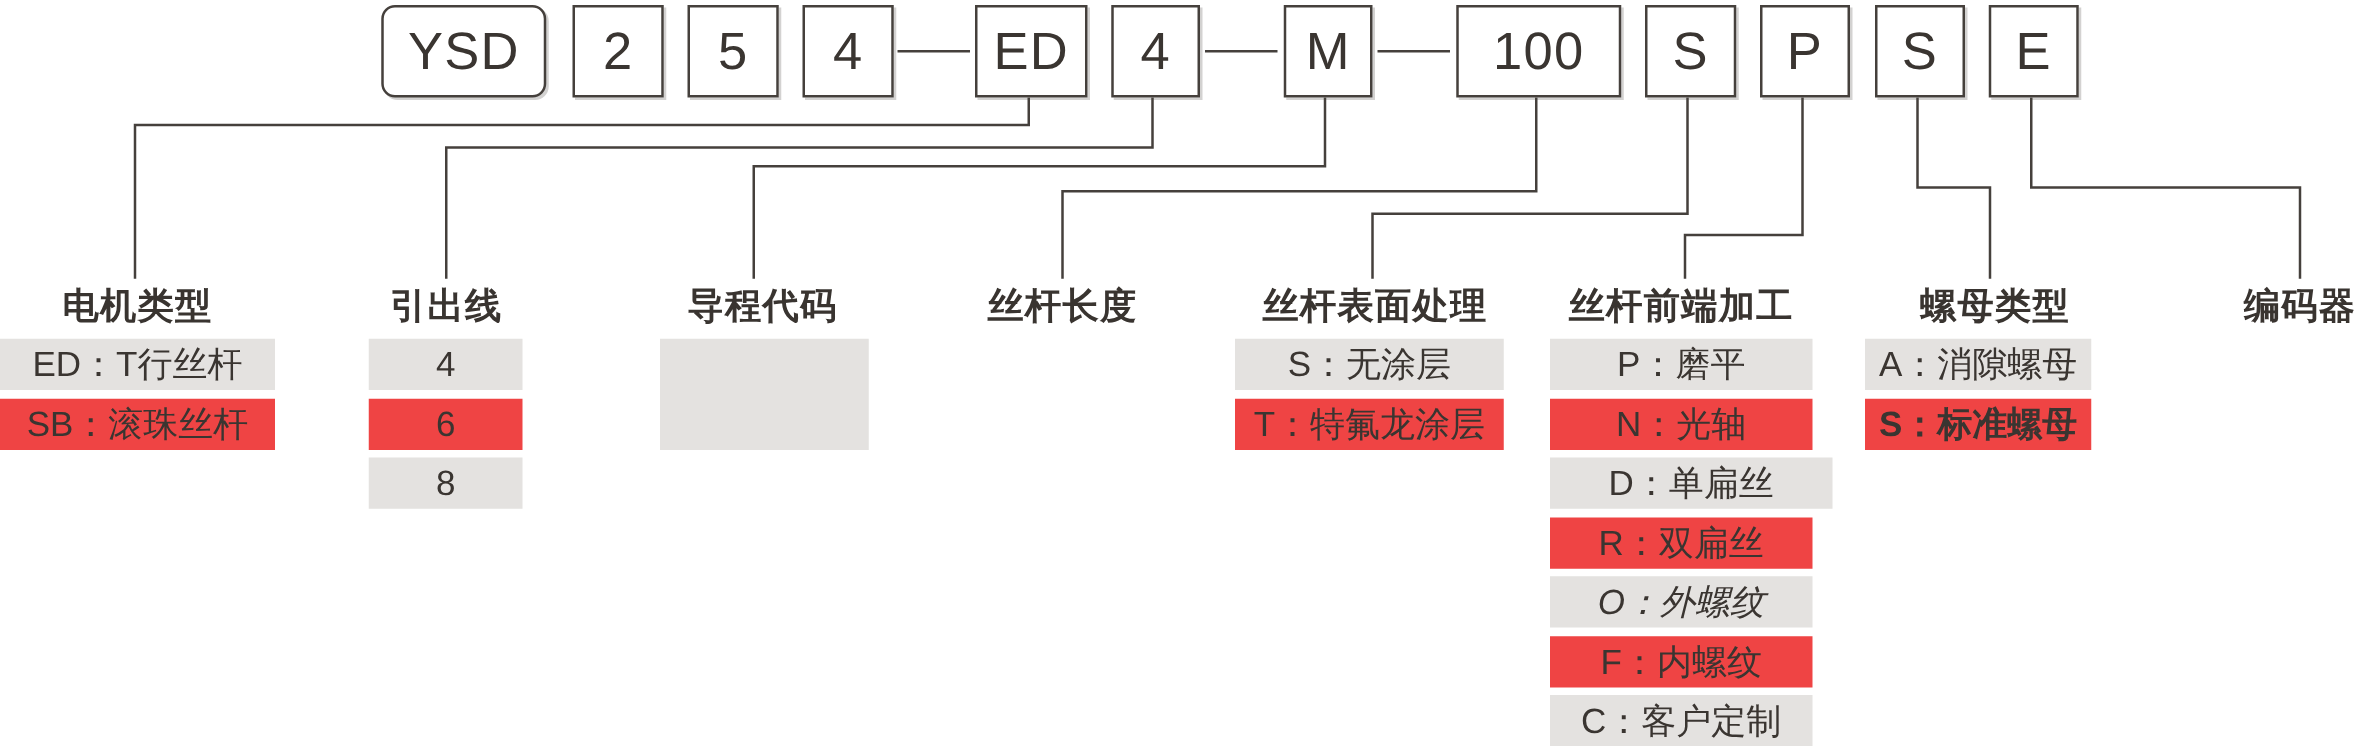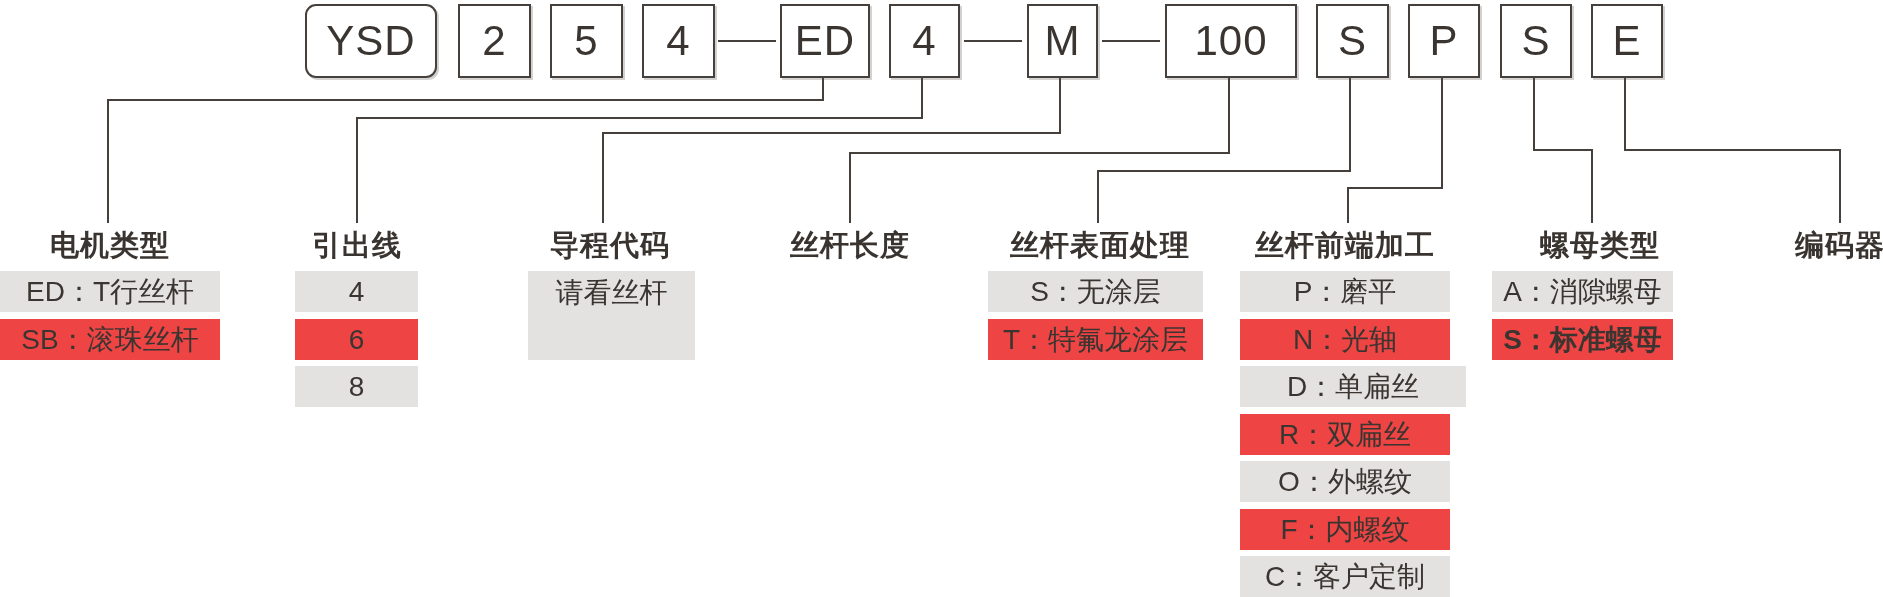--- a/index.html
+++ b/index.html
@@ -99,32 +99,31 @@
   <div id="columns">
       <div class="col-title" style="left: -50px;">电机类型</div>
       <div class="legend-item shade-dark" style="left: 0px; width: 220px; top: 271px; height: 41px;">ED：T行丝杆</div>
       <div class="legend-item shade-light" style="left: 0px; width: 220px; top: 319px; height: 41px;">SB：滚珠丝杆</div>
       <div class="col-title" style="left: 197px;">引出线</div>
       <div class="legend-item shade-dark" style="left: 295px; width: 123px; top: 271px; height: 41px;">4</div>
       <div class="legend-item shade-light" style="left: 295px; width: 123px; top: 319px; height: 41px;">6</div>
       <div class="legend-item shade-dark" style="left: 295px; width: 123px; top: 366px; height: 41px;">8</div>
       <div class="col-title" style="left: 450px;">导程代码</div>
       <div class="legend-item shade-dark tall" style="left: 528px; width: 167px; top: 271px; height: 89px;">
-        <div>请看丝杆</div>
       </div>
       <div class="col-title" style="left: 690px;">丝杆长度</div>
       <div class="col-title" style="left: 940px;">丝杆表面处理</div>
       <div class="legend-item shade-dark" style="left: 988px; width: 215px; top: 271px; height: 41px;">S：无涂层</div>
       <div class="legend-item shade-light" style="left: 988px; width: 215px; top: 319px; height: 41px;">T：特氟龙涂层</div>
       <div class="col-title" style="left: 1185px;">丝杆前端加工</div>
       <div class="legend-item shade-dark" style="left: 1240px; width: 210px; top: 271px; height: 41px;">P：磨平</div>
       <div class="legend-item shade-light" style="left: 1240px; width: 210px; top: 319px; height: 41px;">N：光轴</div>
       <div class="legend-item shade-dark" style="left: 1240px; width: 226px; top: 366px; height: 41px;">D：单扁丝</div>
       <div class="legend-item shade-light" style="left: 1240px; width: 210px; top: 414px; height: 41px;">R：双扁丝</div>
-      <div class="legend-item shade-dark" style="left: 1240px; width: 210px; top: 461px; height: 41px;">O：外螺纹</div>
+      <div class="legend-item shade-dark" style="left: 1240px; width: 210px; top: 461px; height: 41px; font-style: italic;">O：外螺纹</div>
       <div class="legend-item shade-light" style="left: 1240px; width: 210px; top: 509px; height: 41px;">F：内螺纹</div>
       <div class="legend-item shade-dark" style="left: 1240px; width: 210px; top: 556px; height: 41px;">C：客户定制</div>
-      <div class="col-title" style="left: 1440px;">螺母类型</div>
+      <div class="col-title" style="left: 1336px; text-align: right;">螺母类型</div>
       <div class="legend-item shade-dark" style="left: 1492px; width: 181px; top: 271px; height: 41px;">A：消隙螺母</div>
       <div class="legend-item shade-light" style="left: 1492px; width: 181px; top: 319px; height: 41px; font-weight: bold;">S：标准螺母</div>
       <div class="col-title" style="left: 1680px;">编码器</div>
     </div>
 </div>
 
 </body></html>

